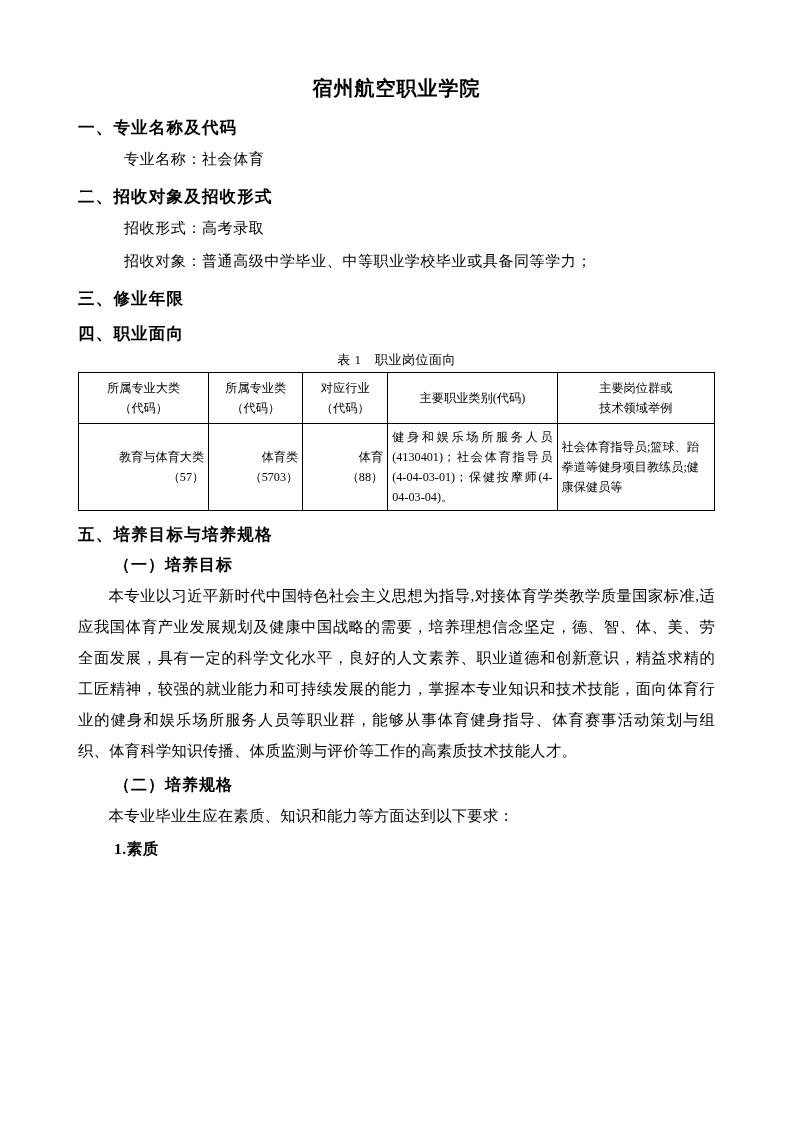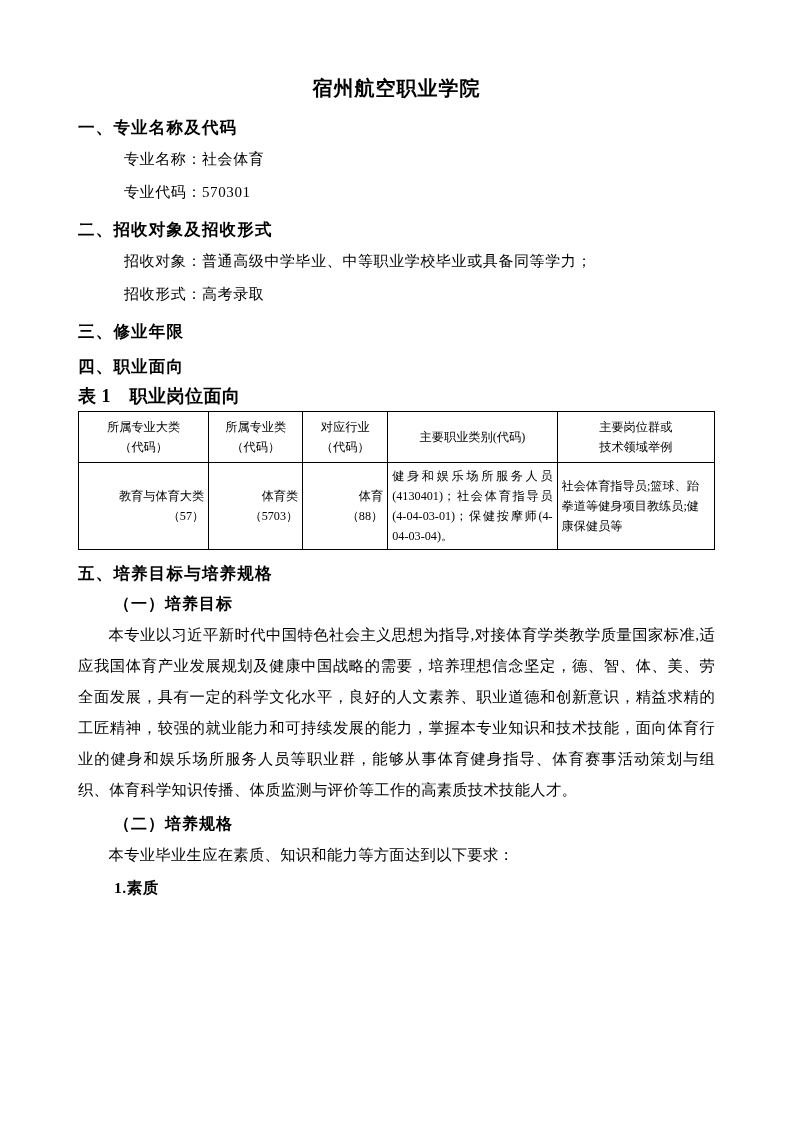--- a/index.html
+++ b/index.html
@@ -60,22 +60,23 @@
   .body-para {
     font-size: 15.3px;
     line-height: 31px;
     text-align: justify;
     text-justify: inter-ideograph;
     text-indent: 2em;
     margin: 2px 0 2px 0;
     letter-spacing: 0.3px;
   }
   .table-caption {
-    font-size: 18px;
-    font-weight: bold;
+    text-align: center;
+    font-size: 13px;
+    font-weight: normal;
     margin: 4px 0 3px 0;
     letter-spacing: 0.5px;
   }
   table.jobs {
     border-collapse: collapse;
     width: 100%;
     table-layout: fixed;
   }
   table.jobs th, table.jobs td {
     border: 1px solid #000000;
@@ -115,25 +116,24 @@
 <body>
 
 <div class="page">
 
   <div class="doc-title">
     <span>宿州航空职业学院</span>
   </div>
 
   <h2 class="section">一、专业名称及代码</h2>
   <div class="indent1">专业名称：社会体育</div>
-  <div class="indent1">专业代码：570301</div>
 
   <h2 class="section">二、招收对象及招收形式</h2>
+  <div class="indent1">招收形式：高考录取</div>
   <div class="indent1">招收对象：普通高级中学毕业、中等职业学校毕业或具备同等学力；</div>
-  <div class="indent1">招收形式：高考录取</div>
 
   <h2 class="section">三、修业年限</h2>
 
   <h2 class="section">四、职业面向</h2>
 
   <div class="table-caption">表 1　职业岗位面向</div>
 
   <table class="jobs">
     <thead>
       <tr>

